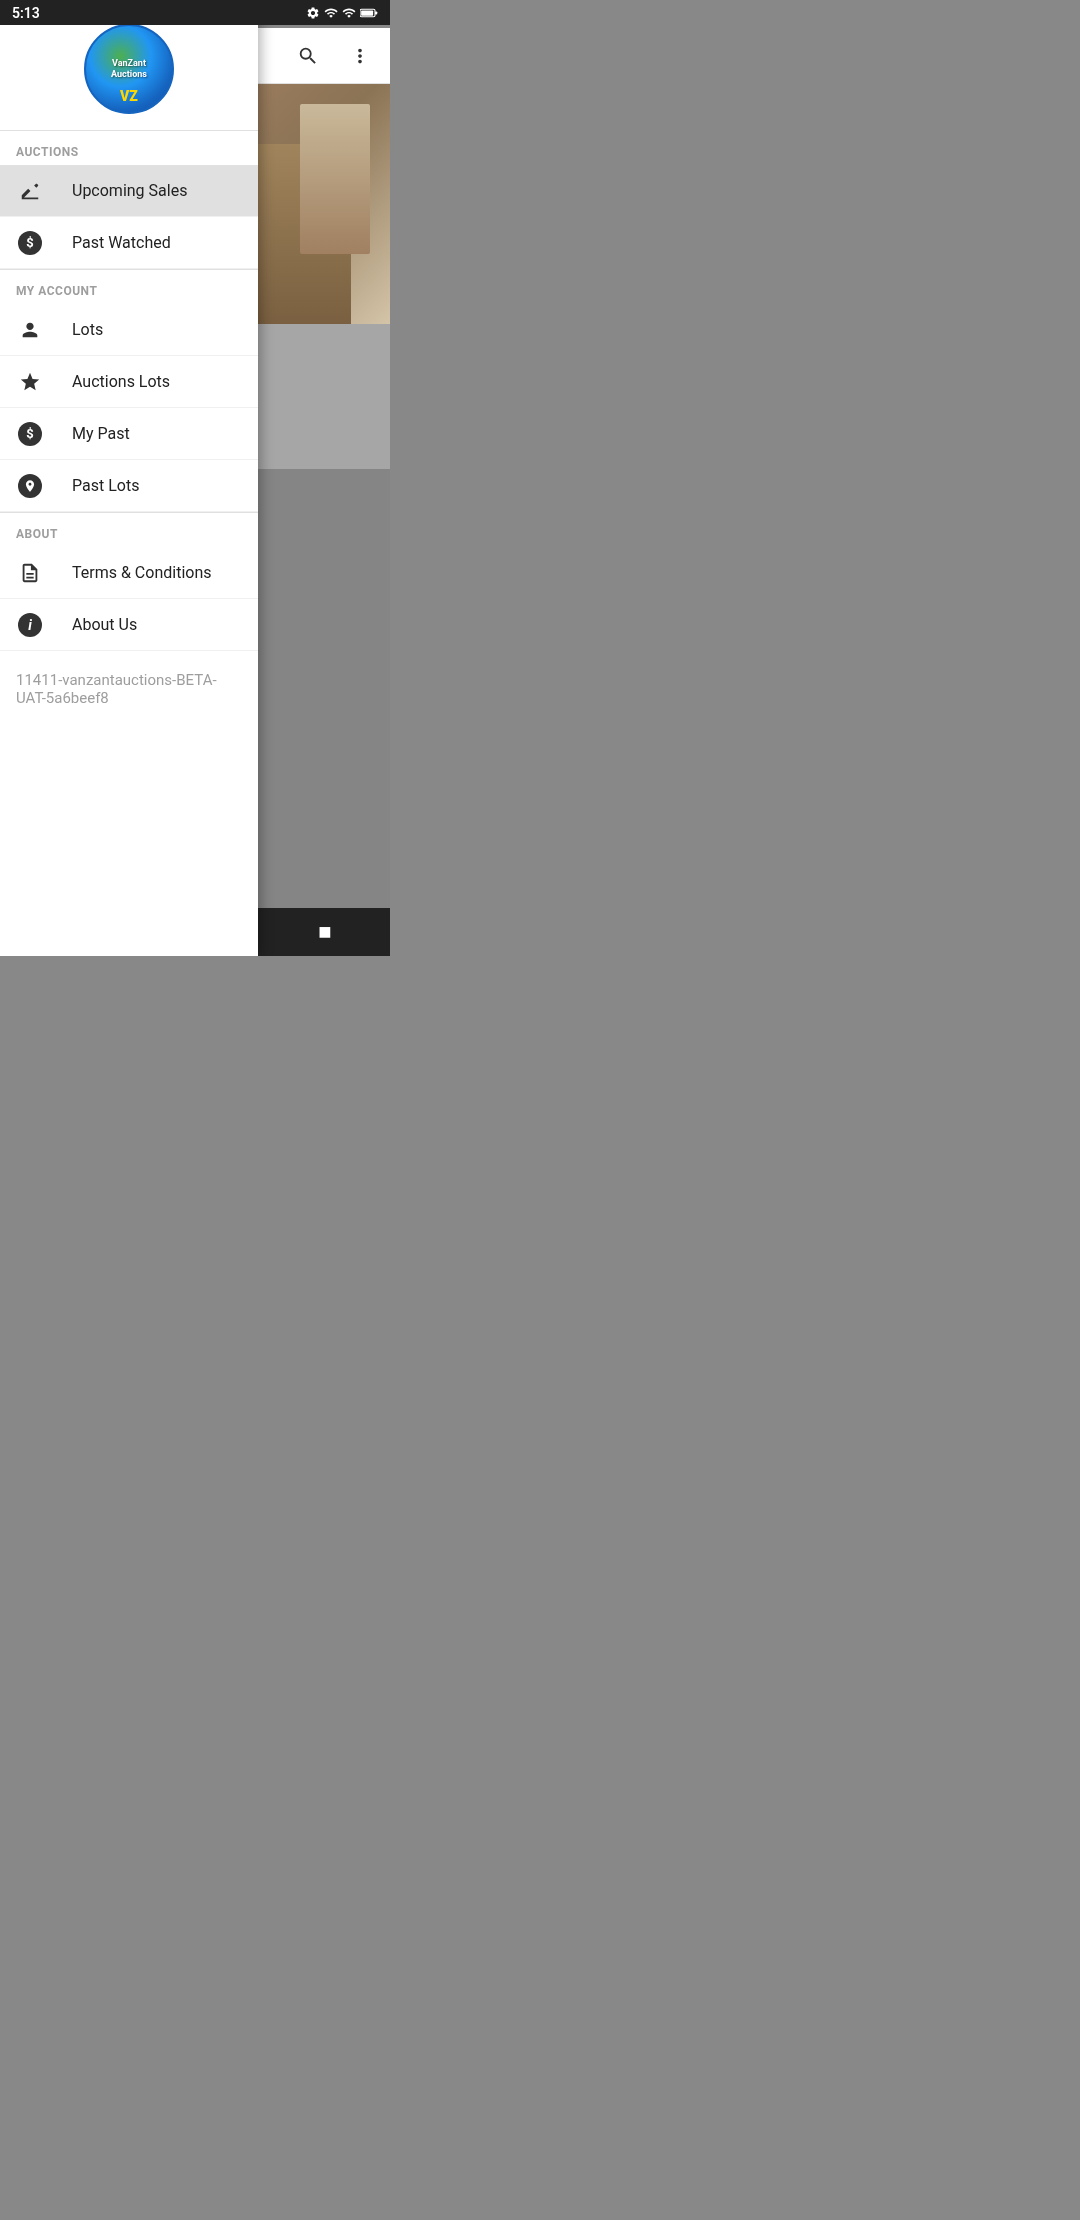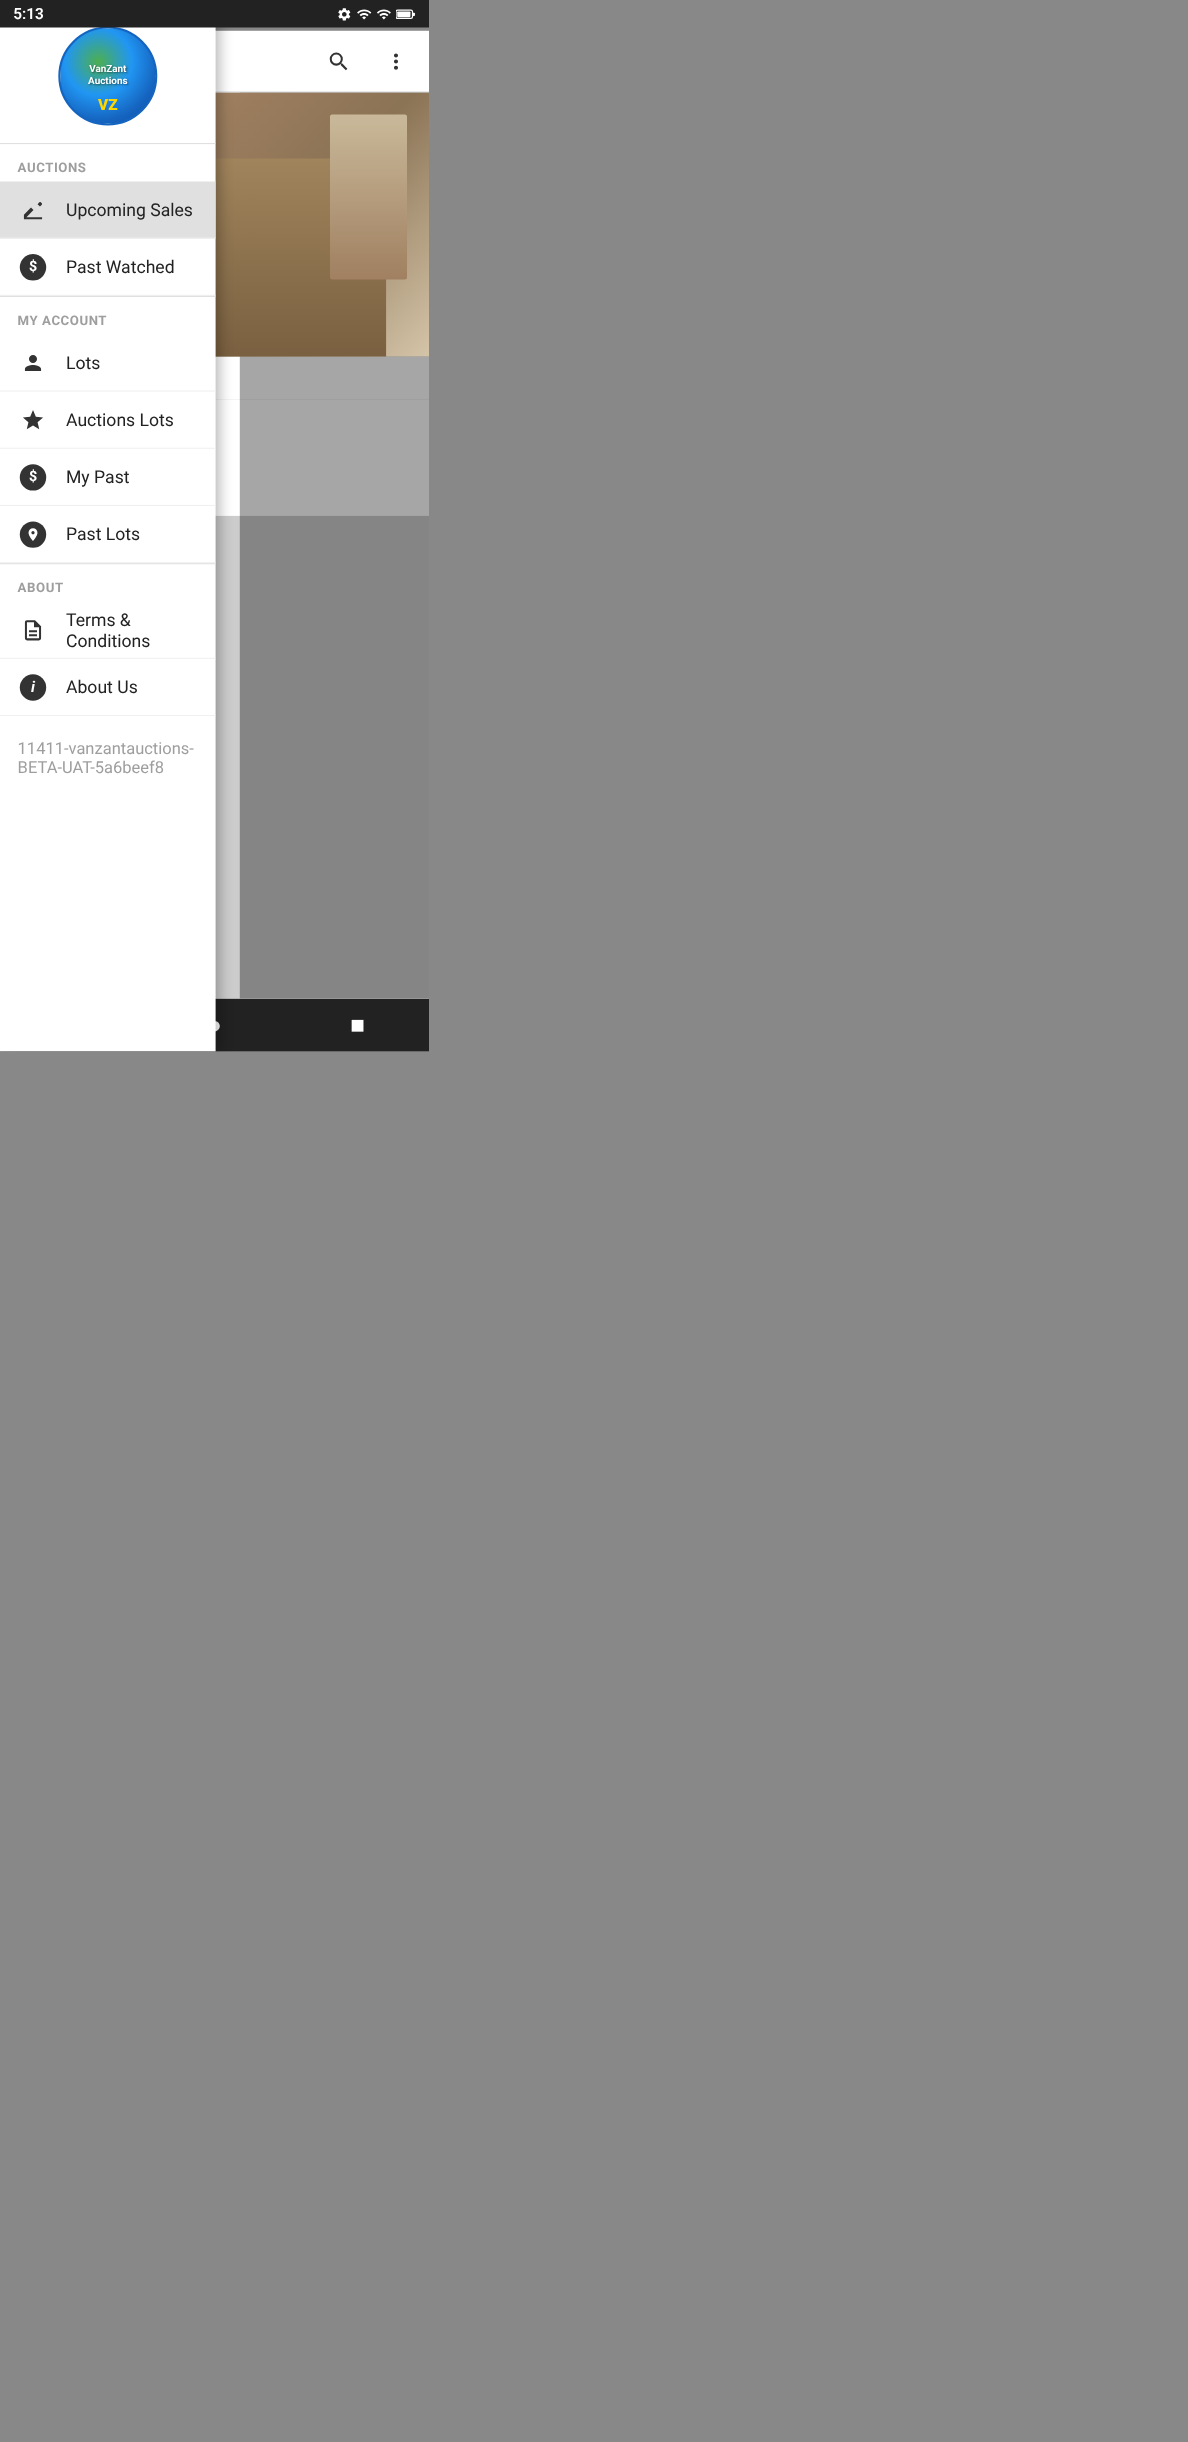--- a/index.html
+++ b/index.html
@@ -139,21 +139,21 @@
       position: absolute;
       top: 0; left: 218px; right: 0; bottom: 0;
       background: rgba(0,0,0,0.35);
     }
 
     
     .drawer {
       position: absolute;
       top: 0;
       left: 0;
-      width: 196px;
+      width: 258px;
       height: 100%;
       background: #fff;
       z-index: 50;
       display: flex;
       flex-direction: column;
       overflow-y: auto;
       box-shadow: 3px 0 12px rgba(0,0,0,0.3);
     }
 
     
@@ -206,21 +206,21 @@
       color: #9e9e9e;
       letter-spacing: 0.5px;
       text-transform: uppercase;
     }
 
     
     .drawer-item {
       display: flex;
       align-items: center;
       padding: 1px 16px;
-      gap: 16px;
+      gap: 28px;
       cursor: pointer;
       min-height: 52px;
       border-bottom: 1px solid #f0f0f0;
     }
     .drawer-item.active {
       background: #e0e0e0;
     }
 
     .drawer-item-icon {
       width: 28px;

